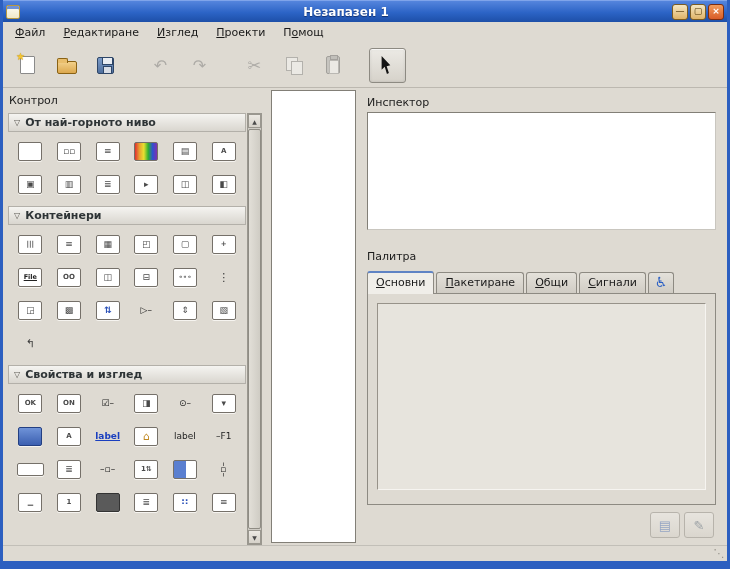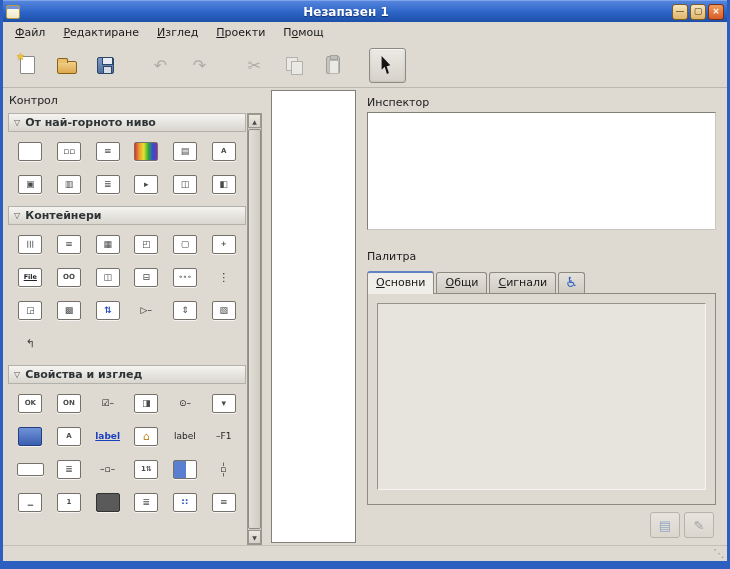--- a/index.html
+++ b/index.html
@@ -401,20 +401,21 @@
     </div>
 
     <div class="canvas"></div>
 
     <div class="panel-label inspector-label">Инспектор</div>
     <div class="inspector-box"></div>
 
     <div class="panel-label properties-label">Палитра</div>
     <div class="tabs" id="tabs">
         <div class="tab active"><u>О</u>сновни</div>
+        <div class="tab"><u>П</u>акетиране</div>
         <div class="tab"><u>О</u>бщи</div>
         <div class="tab"><u>С</u>игнали</div>
         <div class="tab tab-icon"><span class="a11y">♿</span></div>
       </div>
     <div class="notebook">
       <div class="notebook-inner"></div>
     </div>
     <div class="prop-actions" id="prop-actions">
         <button class="act-btn disabled">
           <span class="act-icn act-details-btn">▤</span>

